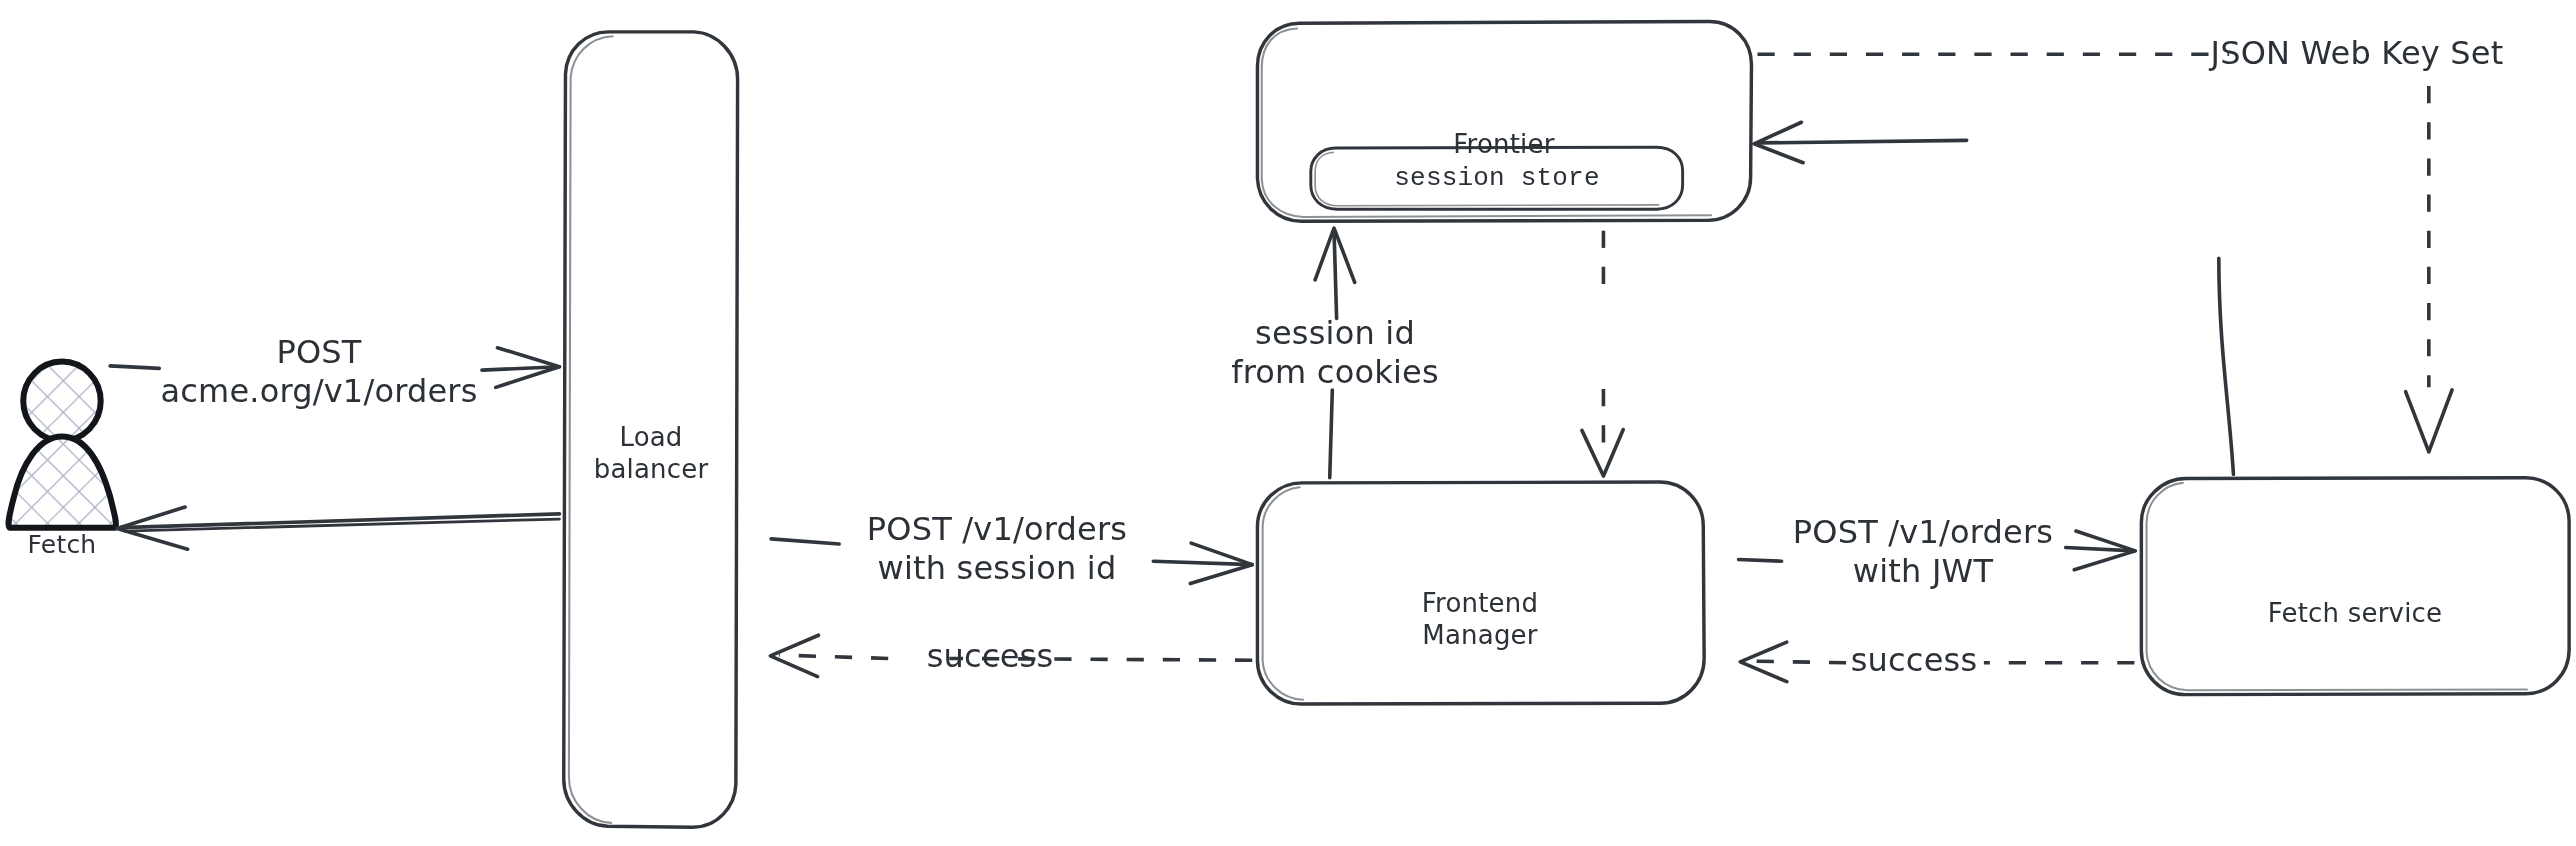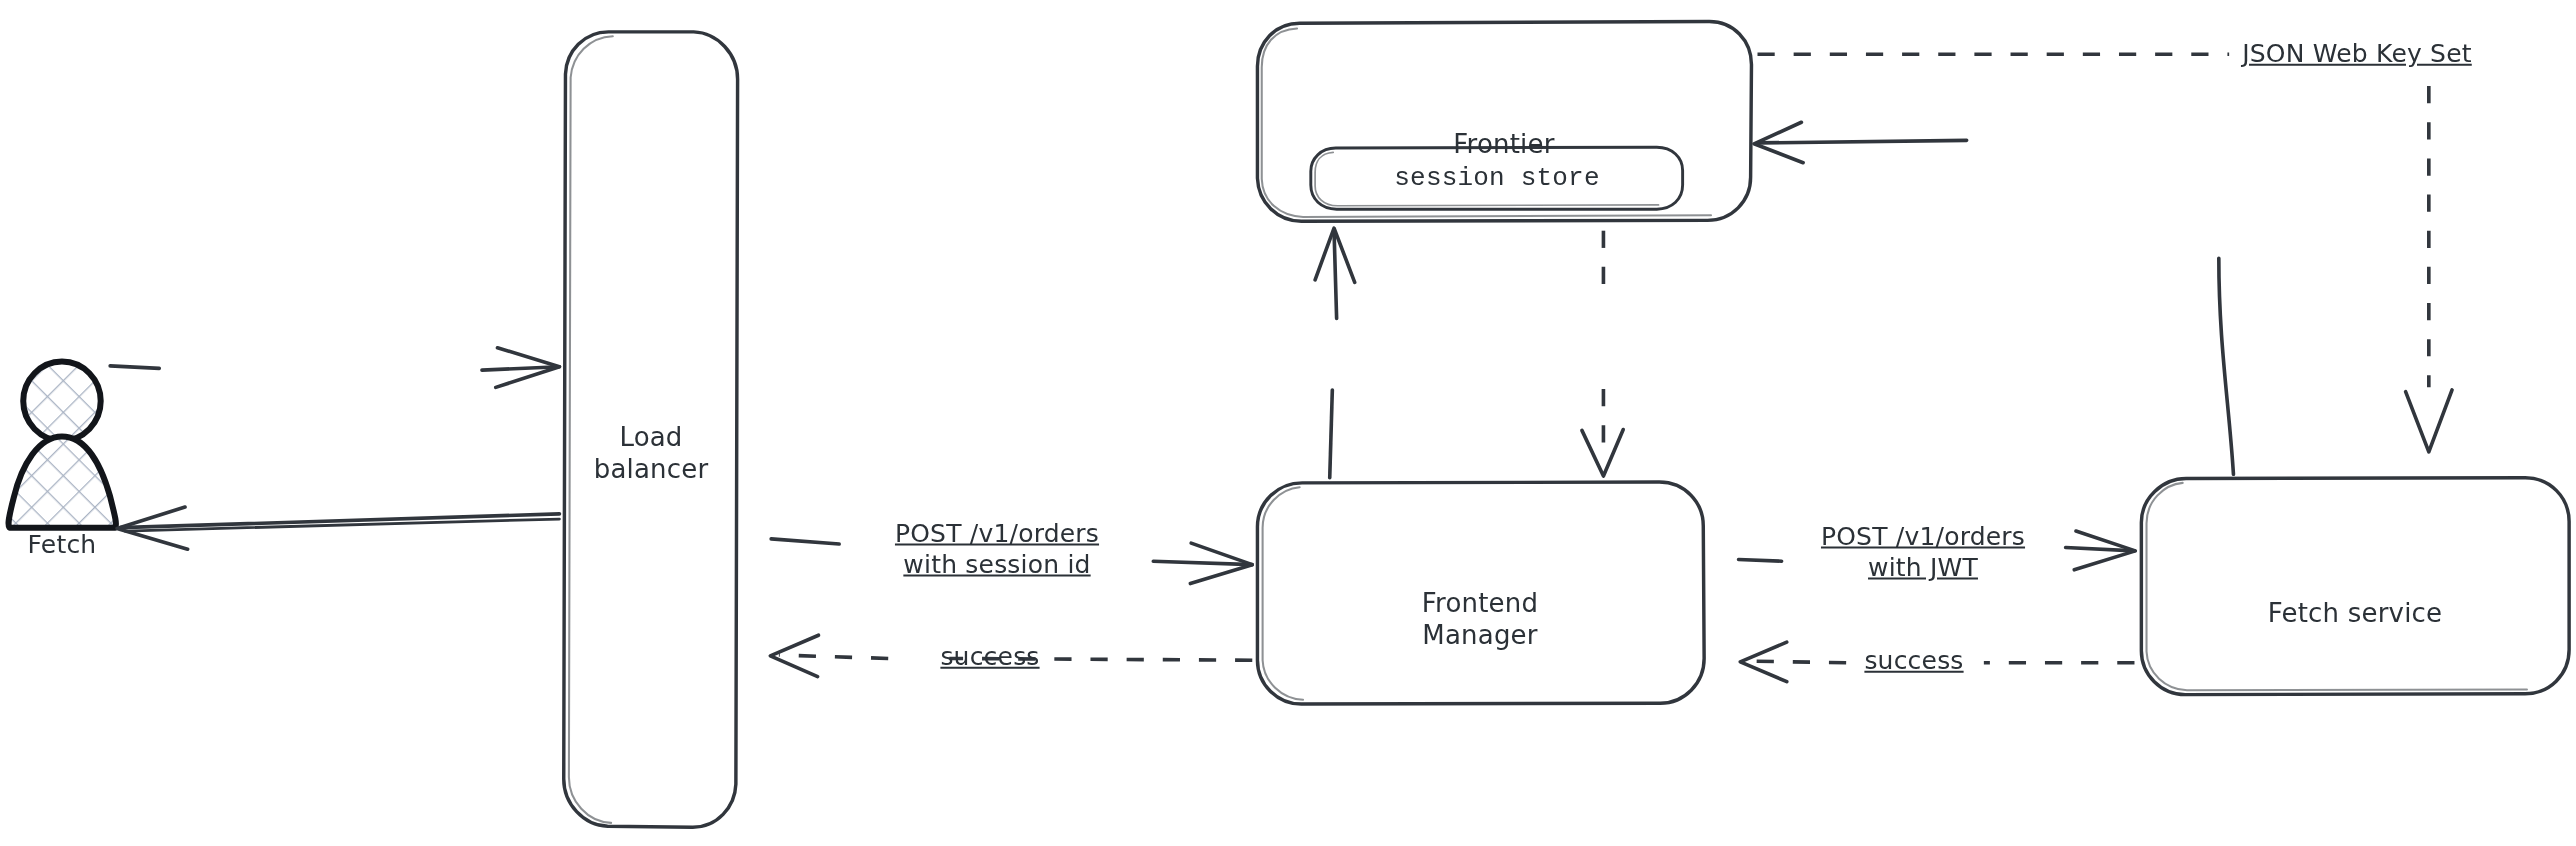--- a/index.html
+++ b/index.html
@@ -89,22 +89,21 @@
     letter-spacing: 0.2px;
     text-align: center;
     transform: translate(-50%, -50%);
     pointer-events: none;
   }
   .lbl-node {
     font-size: 26px;
     margin-top: 28px;
   }
   .lbl-edge {
-    font-size: 25px;
-    text-decoration: underline;
+    font-size: 32px;
   }
   .lbl-user {
     font-size: 25px;
   }
   .lbl-store {
     font-size: 26px;
     font-family: Liberation Mono, monospace;
   }
 </style>
 </head>
@@ -291,26 +290,30 @@
 
   <div class="lbl lbl-node" style="left:1504px; top:117px;">Frontier</div>
 
   <div class="lbl lbl-store" style="left:1497px; top:179px;">session store</div>
 
   <div class="lbl lbl-node" style="left:1480px; top:592px;">Frontend
 Manager</div>
 
   <div class="lbl lbl-node" style="left:2355px; top:586px;">Fetch service</div>
 
+  <div class="lbl lbl-edge" style="left:319px; top:372px;">POST
+acme.org/v1/orders</div>
 
   <div class="lbl lbl-edge" style="left:997px; top:549px;">POST /v1/orders
 with session id</div>
 
   <div class="lbl lbl-edge" style="left:990px; top:657px;">success</div>
 
+  <div class="lbl lbl-edge" style="left:1335px; top:353px;">session id
+from cookies</div>
 
 
   <div class="lbl lbl-edge" style="left:1923px; top:552px;">POST /v1/orders
 with JWT</div>
 
   <div class="lbl lbl-edge" style="left:1914px; top:661px;">success</div>
 
 
   <div class="lbl lbl-edge" style="left:2357px; top:54px;">JSON Web Key Set</div>
 

